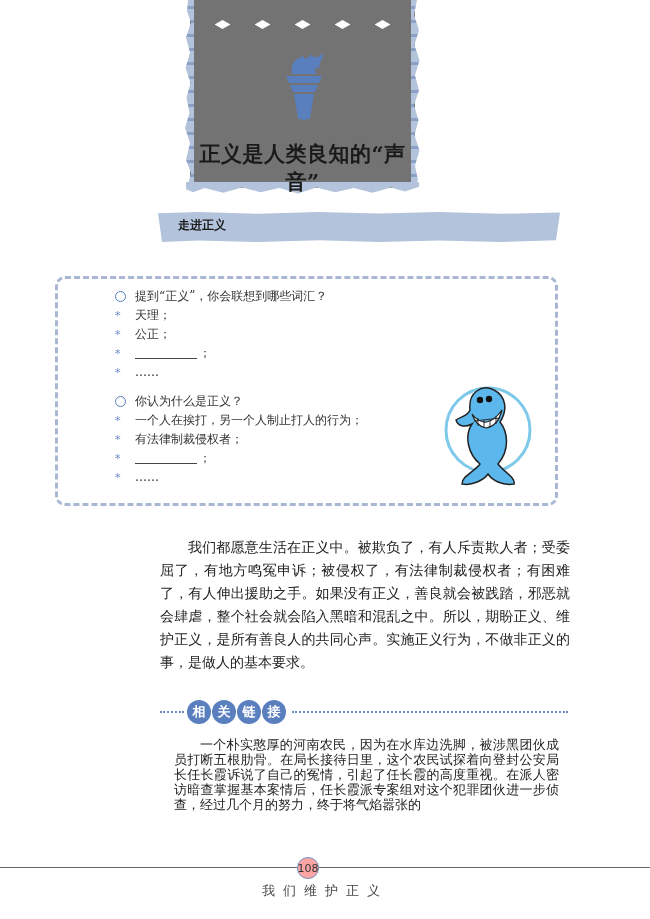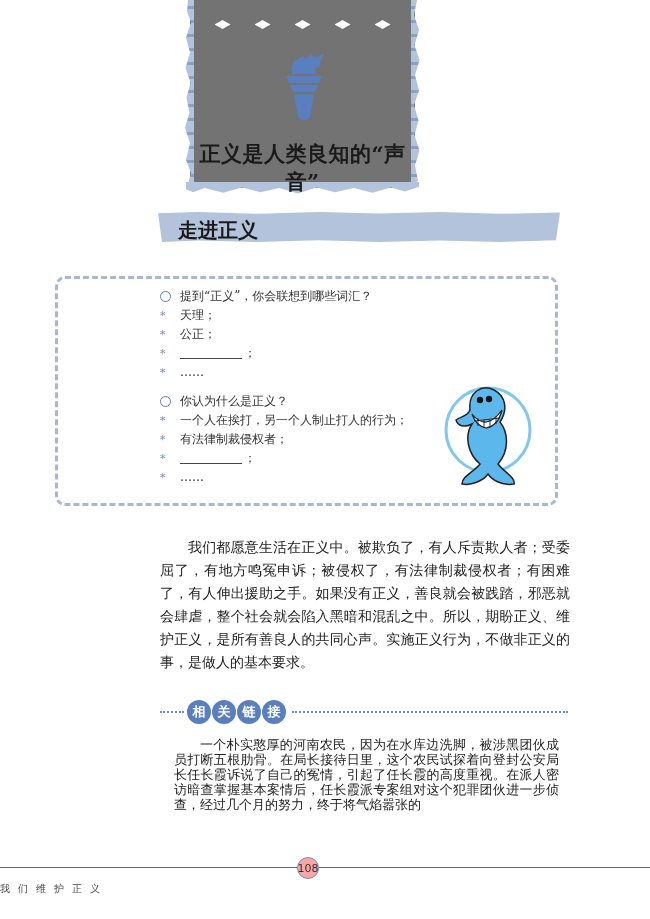--- a/index.html
+++ b/index.html
@@ -14,26 +14,26 @@
   .banner-bottom { position:absolute; left:-4px; right:-4px; bottom:-6px; height:12px; background:#b3c3db;
        clip-path:polygon(0 0,100% 0,100% 40%,94% 80%,88% 45%,80% 90%,72% 50%,64% 85%,56% 45%,48% 95%,40% 50%,32% 85%,24% 45%,16% 90%,8% 50%,3% 85%,0 60%); }
   .diamonds { position:absolute; top:20px; left:0; width:100%; display:flex; justify-content:center; gap:24px; }
   .diamond { width:16px; height:9px; background:#fff; clip-path:polygon(50% 0,100% 50%,50% 100%,0 50%); }
   .torch { position:absolute; left:92px; top:50px; width:44px; height:72px; }
   .banner-title { position:absolute; left:0; width:100%; top:140px; text-align:center; font-size:21px; font-weight:bold; color:#1a1a1a; letter-spacing:0.5px; }
 
   
   .section-bar { position:absolute; left:158px; top:212px; width:402px; height:30px; background:#b3c3db;
       clip-path:polygon(0 4%,10% 0,25% 6%,40% 0,55% 5%,70% 0,85% 6%,100% 2%,99% 94%,85% 100%,70% 95%,55% 100%,40% 94%,25% 100%,10% 95%,1% 100%); }
-  .section-title { position:absolute; left:178px; top:217px; font-family:"DejaVu Sans","Liberation Sans",sans-serif; font-size:20px; font-weight:bold; color:#1a1a1a; }
+  .section-title { position:absolute; left:178px; top:217px; font-family:"DejaVu Sans","Liberation Sans",sans-serif; font-size:12px; font-weight:bold; color:#1a1a1a; }
 
   
   .qbox { position:absolute; left:55px; top:276px; width:503px; height:230px;
           border:3px dashed #a9b6d4; border-radius:10px; box-sizing:border-box; }
-  .qlines { position:absolute; left:115px; top:287px; font-size:12px; line-height:19px; color:#333;margin-left:45px; }
+  .qlines { position:absolute; left:115px; top:287px; font-size:12px; line-height:19px; color:#333; }
   .qline { display:flex; align-items:center; height:19px; }
   .circle { width:9px; height:9px; border:1px solid #5a7fbf; border-radius:50%; margin-right:9px; display:inline-block; }
   .star { color:#6a8cc8; font-size:11px; width:20px; display:inline-block; }
   .blank { display:inline-block; width:62px; border-bottom:1px solid #444; height:9px; margin-right:2px; }
   .gap { height:10px; }
 
   .fish { position:absolute; left:438px; top:380px; width:100px; height:112px; }
 
   
   .para { position:absolute; left:160px; top:536px; width:410px; font-family:"DejaVu Sans","Liberation Sans",sans-serif;
@@ -49,22 +49,22 @@
           display:flex; align-items:center; justify-content:center; }
 
   .story { position:absolute; left:174px; top:737px; width:385px; font-size:13px; line-height:15px; color:#222;
            text-indent:2em; text-align:justify; }
 
   
   .footer-line { position:absolute; left:0; top:867px; width:650px; height:1px; background:#666; }
   .page-no { position:absolute; left:297px; top:857px; width:22px; height:22px; border-radius:50%; background:#fca5a5;
              border:1px solid #7090c0; font-family:"DejaVu Sans","Liberation Sans",sans-serif; font-size:11px; color:#333;
              display:flex; align-items:center; justify-content:center; box-sizing:border-box; }
-  .footer-text { position:absolute; left:0; width:650px; top:882px; text-align:left; font-family:Liberation Serif, serif;
-                 font-size:10px; letter-spacing:8px; color:#444; }
+  .footer-text { position:absolute; left:0; width:650px; top:882px; text-align:center; font-family:Liberation Serif, serif;
+                 font-size:13px; letter-spacing:8px; color:#444; }
 </style>
 </head>
 <body>
 
 <div class="banner">
   <div class="banner-edge-l"></div>
   <div class="banner-edge-r"></div>
   <div class="banner-bottom"></div>
   <div class="diamonds">
     <span class="diamond"></span>

